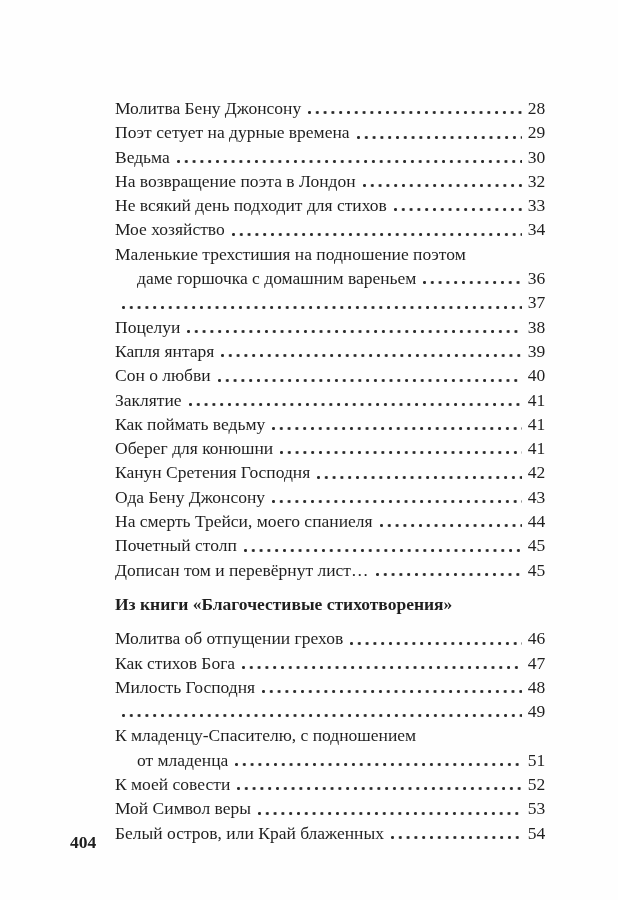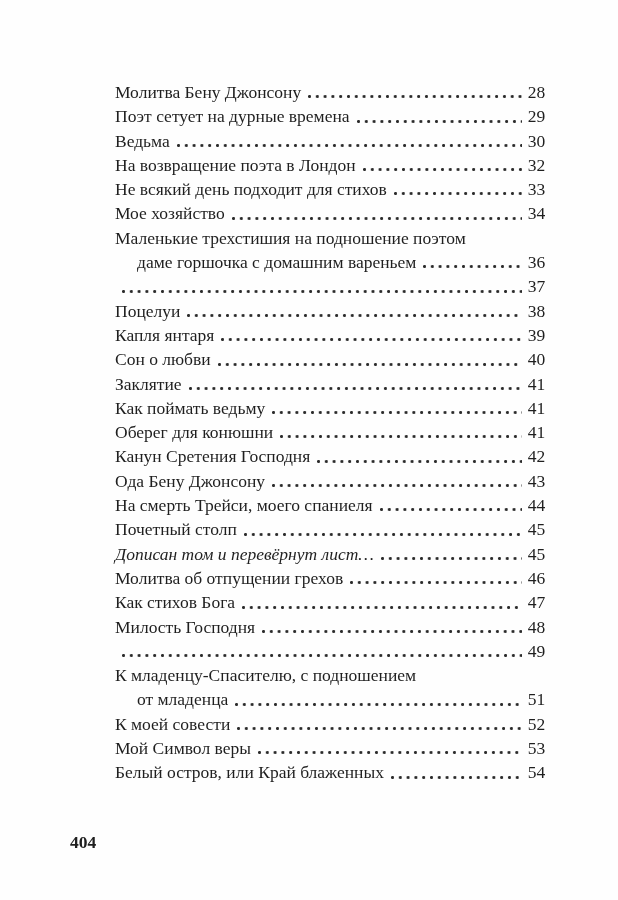--- a/index.html
+++ b/index.html
@@ -9,28 +9,28 @@
     height: 900px;
     background: #fefefe;
     font-family: "Liberation Serif", "DejaVu Serif", serif;
     color: #1f1f1f;
     font-size: 17.5px;
     overflow: hidden;
   }
   .toc {
     position: absolute;
     left: 115px;
-    top: 80px;
+    top: 96px;
     width: 433px;
     line-height: 24.3px;
   }
   .row { display: flex; align-items: baseline; }
   .t { white-space: nowrap; }
   .cont { padding-left: 22px; }
-  .it { font-style: italic; }
+  .it { }
   .dots {
     flex: 1 1 auto;
     align-self: flex-end;
     height: 3px;
     margin: 0 3px 6px 7px;
     background-image: radial-gradient(circle at 1.5px 1.5px, #2b2b2b 1.25px, transparent 1.7px);
     background-size: 7.8px 3px;
     background-repeat: repeat-x;
     min-width: 10px;
   }
@@ -144,20 +144,21 @@
       <span class="t">Почетный столп</span>
       <span class="dots"></span>
       <span class="pg">45</span>
     </div>
     <div class="row">
       <span class="t it">Дописан том и перевёрнут лист…</span>
       <span class="dots"></span>
       <span class="pg">45</span>
     </div>
 
+    <div class="heading">Из книги «Благочестивые стихотворения»</div>
 
     <div class="row">
       <span class="t">Молитва об отпущении грехов</span>
       <span class="dots"></span>
       <span class="pg">46</span>
     </div>
     <div class="row">
       <span class="t">Как стихов Бога</span>
       <span class="dots"></span>
       <span class="pg">47</span>

